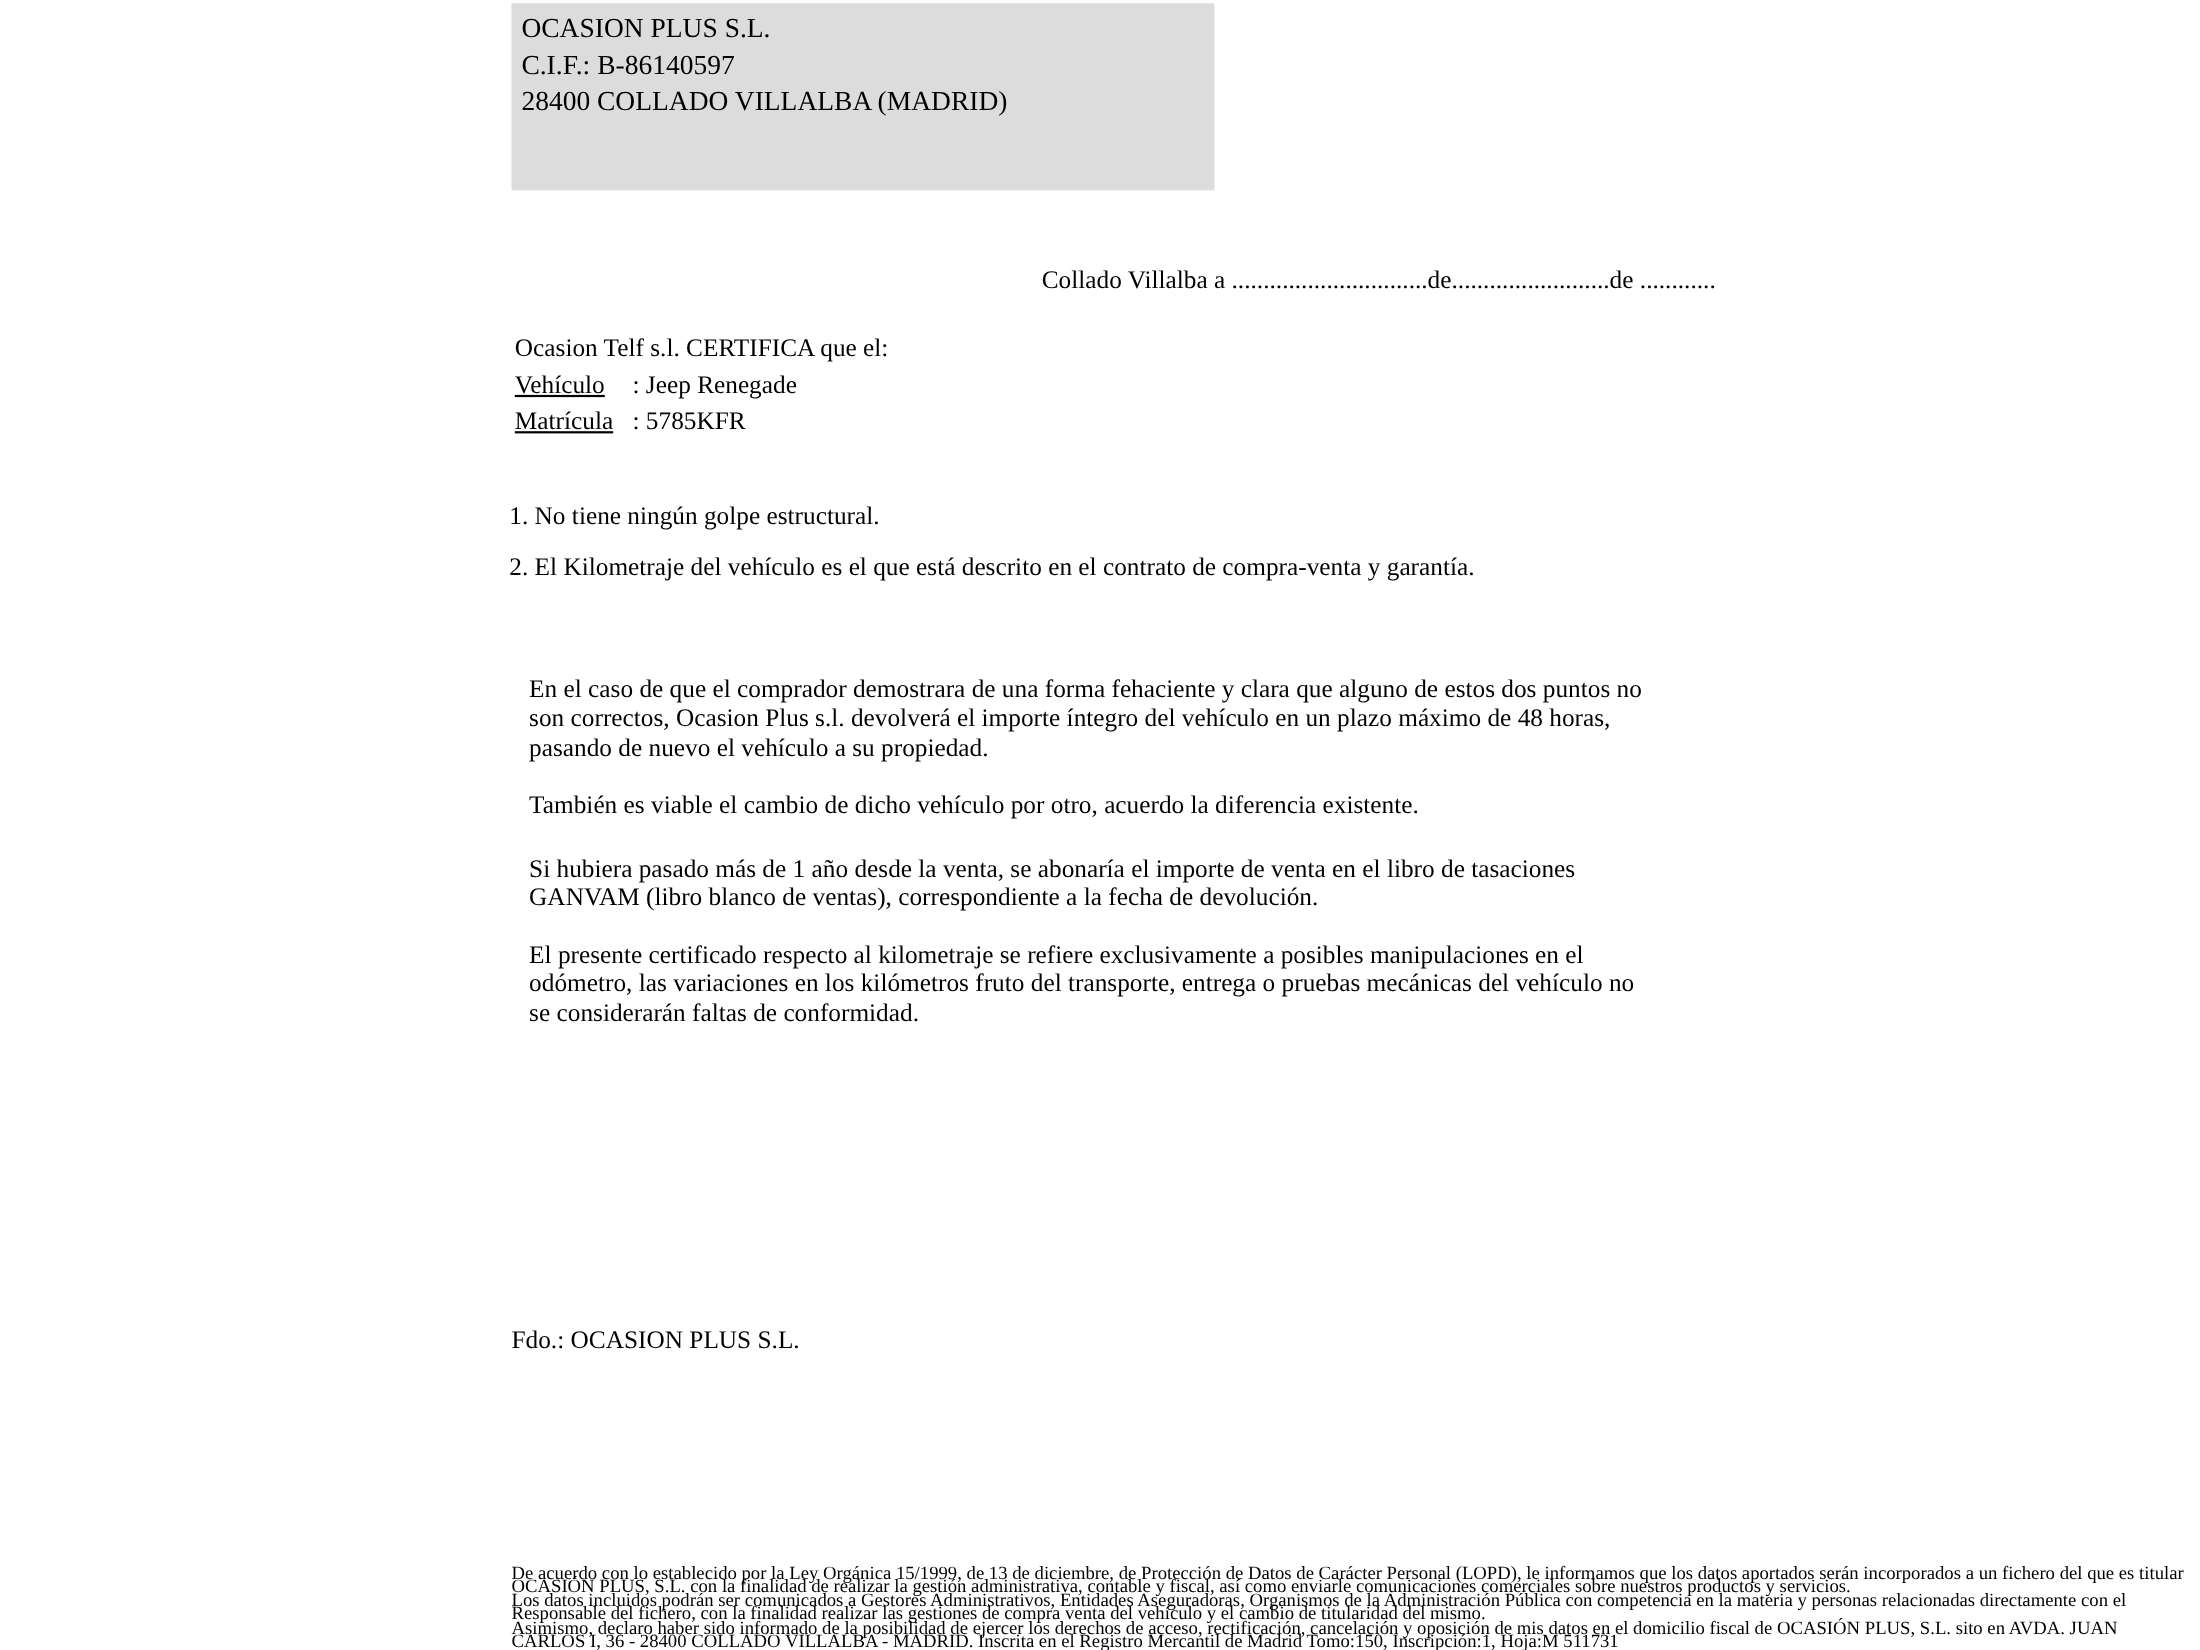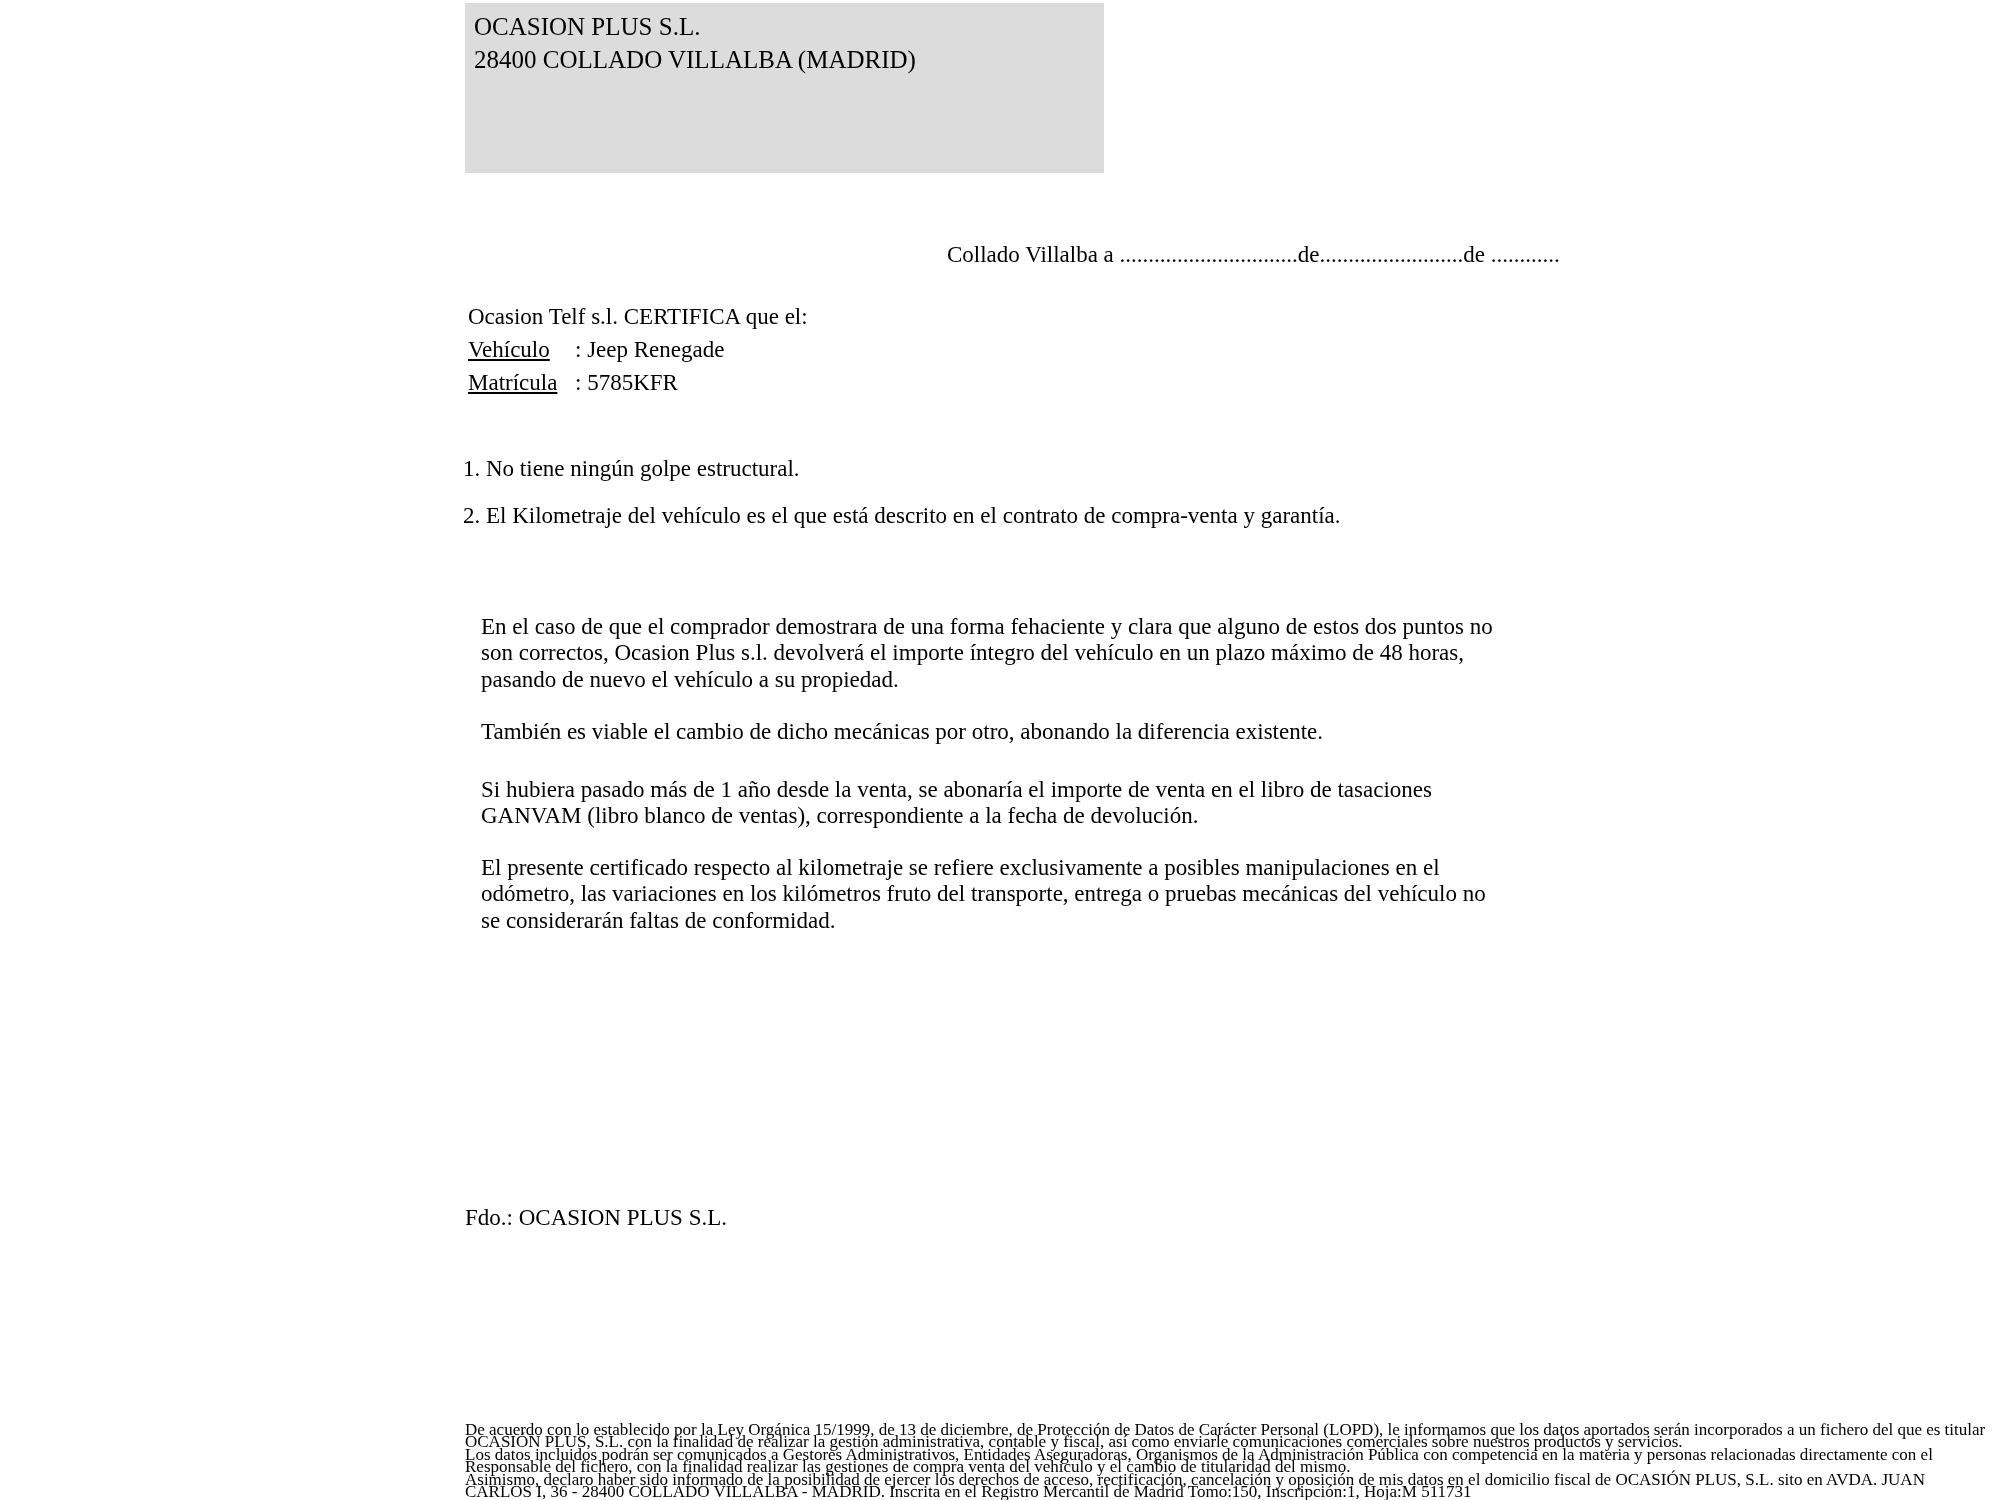--- a/index.html
+++ b/index.html
@@ -75,38 +75,39 @@
     font-size: 17px;
     line-height: 12.4px;
     white-space: pre;
   }
 </style>
 </head>
 <body>
 
 <div class="abs header-box">
   <div>OCASION PLUS S.L.</div>
+  <div>C.I.F.: B-86140597</div>
   <div>28400 COLLADO VILLALBA (MADRID)</div>
 </div>
 
 <div class="abs date-line">Collado Villalba a ...............................de.........................de ............</div>
 
 <div class="abs cert-block">
   <div>Ocasion Telf s.l. CERTIFICA que el:</div>
   <div><span class="cert-label"><span>Vehículo</span></span><span>: Jeep Renegade</span></div>
   <div><span class="cert-label"><span>Matrícula</span></span><span>: 5785KFR</span></div>
 </div>
 
 <div class="abs point point-1">1. No tiene ningún golpe estructural.</div>
 <div class="abs point point-2">2. El Kilometraje del vehículo es el que está descrito en el contrato de compra-venta y garantía.</div>
 
 <div class="abs para para-1">En el caso de que el comprador demostrara de una forma fehaciente y clara que alguno de estos dos puntos no
 son correctos, Ocasion Plus s.l. devolverá el importe íntegro del vehículo en un plazo máximo de 48 horas,
 pasando de nuevo el vehículo a su propiedad.</div>
-<div class="abs para para-2">También es viable el cambio de dicho mecánicas por otro, abonando la diferencia existente.</div>
+<div class="abs para para-2">También es viable el cambio de dicho vehículo por otro, acuerdo la diferencia existente.</div>
 <div class="abs para para-3">Si hubiera pasado más de 1 año desde la venta, se abonaría el importe de venta en el libro de tasaciones
 GANVAM (libro blanco de ventas), correspondiente a la fecha de devolución.</div>
 <div class="abs para para-4">El presente certificado respecto al kilometraje se refiere exclusivamente a posibles manipulaciones en el
 odómetro, las variaciones en los kilómetros fruto del transporte, entrega o pruebas mecánicas del vehículo no
 se considerarán faltas de conformidad.</div>
 
 <div class="abs signature">Fdo.: OCASION PLUS S.L.</div>
 
 <div class="abs legal">De acuerdo con lo establecido por la Ley Orgánica 15/1999, de 13 de diciembre, de Protección de Datos de Carácter Personal (LOPD), le informamos que los datos aportados serán incorporados a un fichero del que es titular
 OCASIÓN PLUS, S.L. con la finalidad de realizar la gestión administrativa, contable y fiscal, así como enviarle comunicaciones comerciales sobre nuestros productos y servicios.

